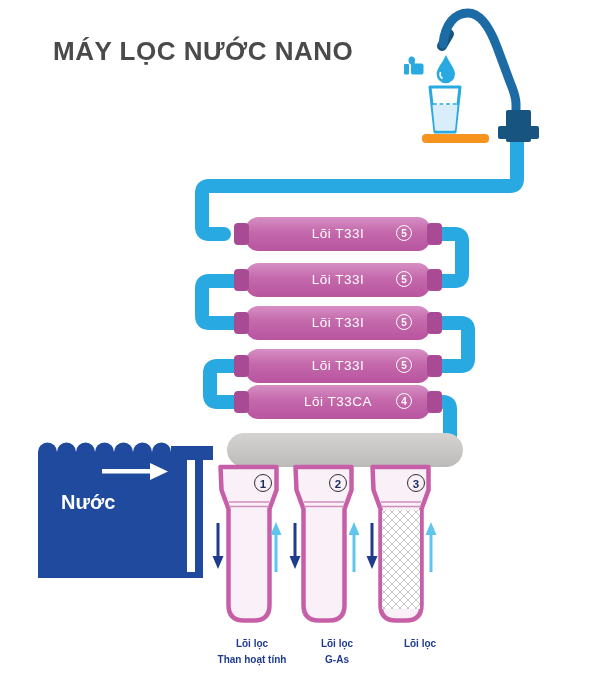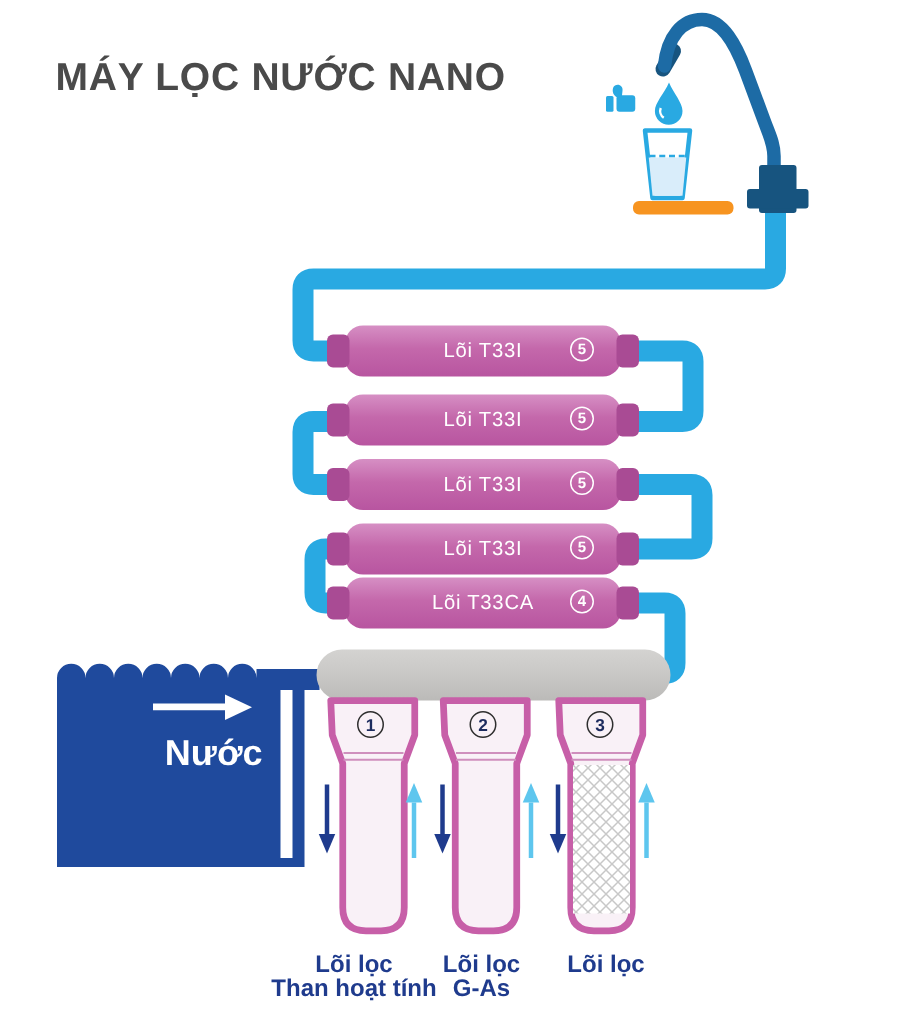--- a/index.html
+++ b/index.html
@@ -1,20 +1,20 @@
 <!DOCTYPE html>
 <html style="--c-pipe: #29a9e2; --c-faucet: #1d6ba5; --c-faucet_dark: #17547f; --c-tank: #1f4a9d; --c-label: #1f3b8d; --c-cartridge: #c468ab; --c-cartridge_cap: #a94b94; --c-filter_outline: #c75fa8; --c-filter_fill: #f9f1f7; --c-manifold: #c6c5c3; --c-tray_orange: #f79420; --c-arrow_up: #5ec6ee; --c-title: #4a4a4a;"><head>
 <meta charset="utf-8">
 <style>
   html,body{margin:0;padding:0;background:#ffffff;}
   .canvas{
     position:relative;width:606px;height:681px;background:#fff;overflow:hidden;
     font-family:"Liberation Sans","DejaVu Sans",sans-serif;
   }
-  .abs{position:absolute;}
+  .abs{position:absolute;margin-left:16px;}
   svg{position:absolute;left:0;top:0;}
 
   
   .title{
     left:37px;top:36px;font-size:26px;font-weight:bold;color:var(--c-title,#4a4a4a);
     letter-spacing:.5px;white-space:nowrap;
   }
 
   
   .cart{
@@ -48,27 +48,27 @@
   
   .fnum{
     width:18px;height:18px;border-radius:50%;border:1.7px solid #2e2e2e;
     color:#1c2b5e;font-size:11.5px;font-weight:bold;text-align:center;line-height:18px;
     box-sizing:border-box;background:transparent;z-index:4;top:474px;
   }
 
   
   .flabel{
     width:140px;top:636px;text-align:center;color:var(--c-label,#1f3b8d);
-    font-size:16px;font-weight:bold;line-height:15.5px;z-index:2;
+    font-size:10px;font-weight:bold;line-height:15.5px;z-index:2;
   }
 
   
   .tank-text{
-    left:45px;top:489px;width:130px;text-align:right;color:#fff;
-    font-size:24px;font-weight:600;line-height:27px;z-index:2;
+    left:45px;top:489px;width:130px;text-align:left;color:#fff;
+    font-size:20px;font-weight:600;line-height:27px;z-index:2;
   }
   .z1{z-index:1;} .z3{z-index:3;}
 </style>
 </head>
 <body>
 
 <div class="canvas">
 
   <svg class="z1" width="606" height="681" viewBox="0 0 606 681">
     <defs>

